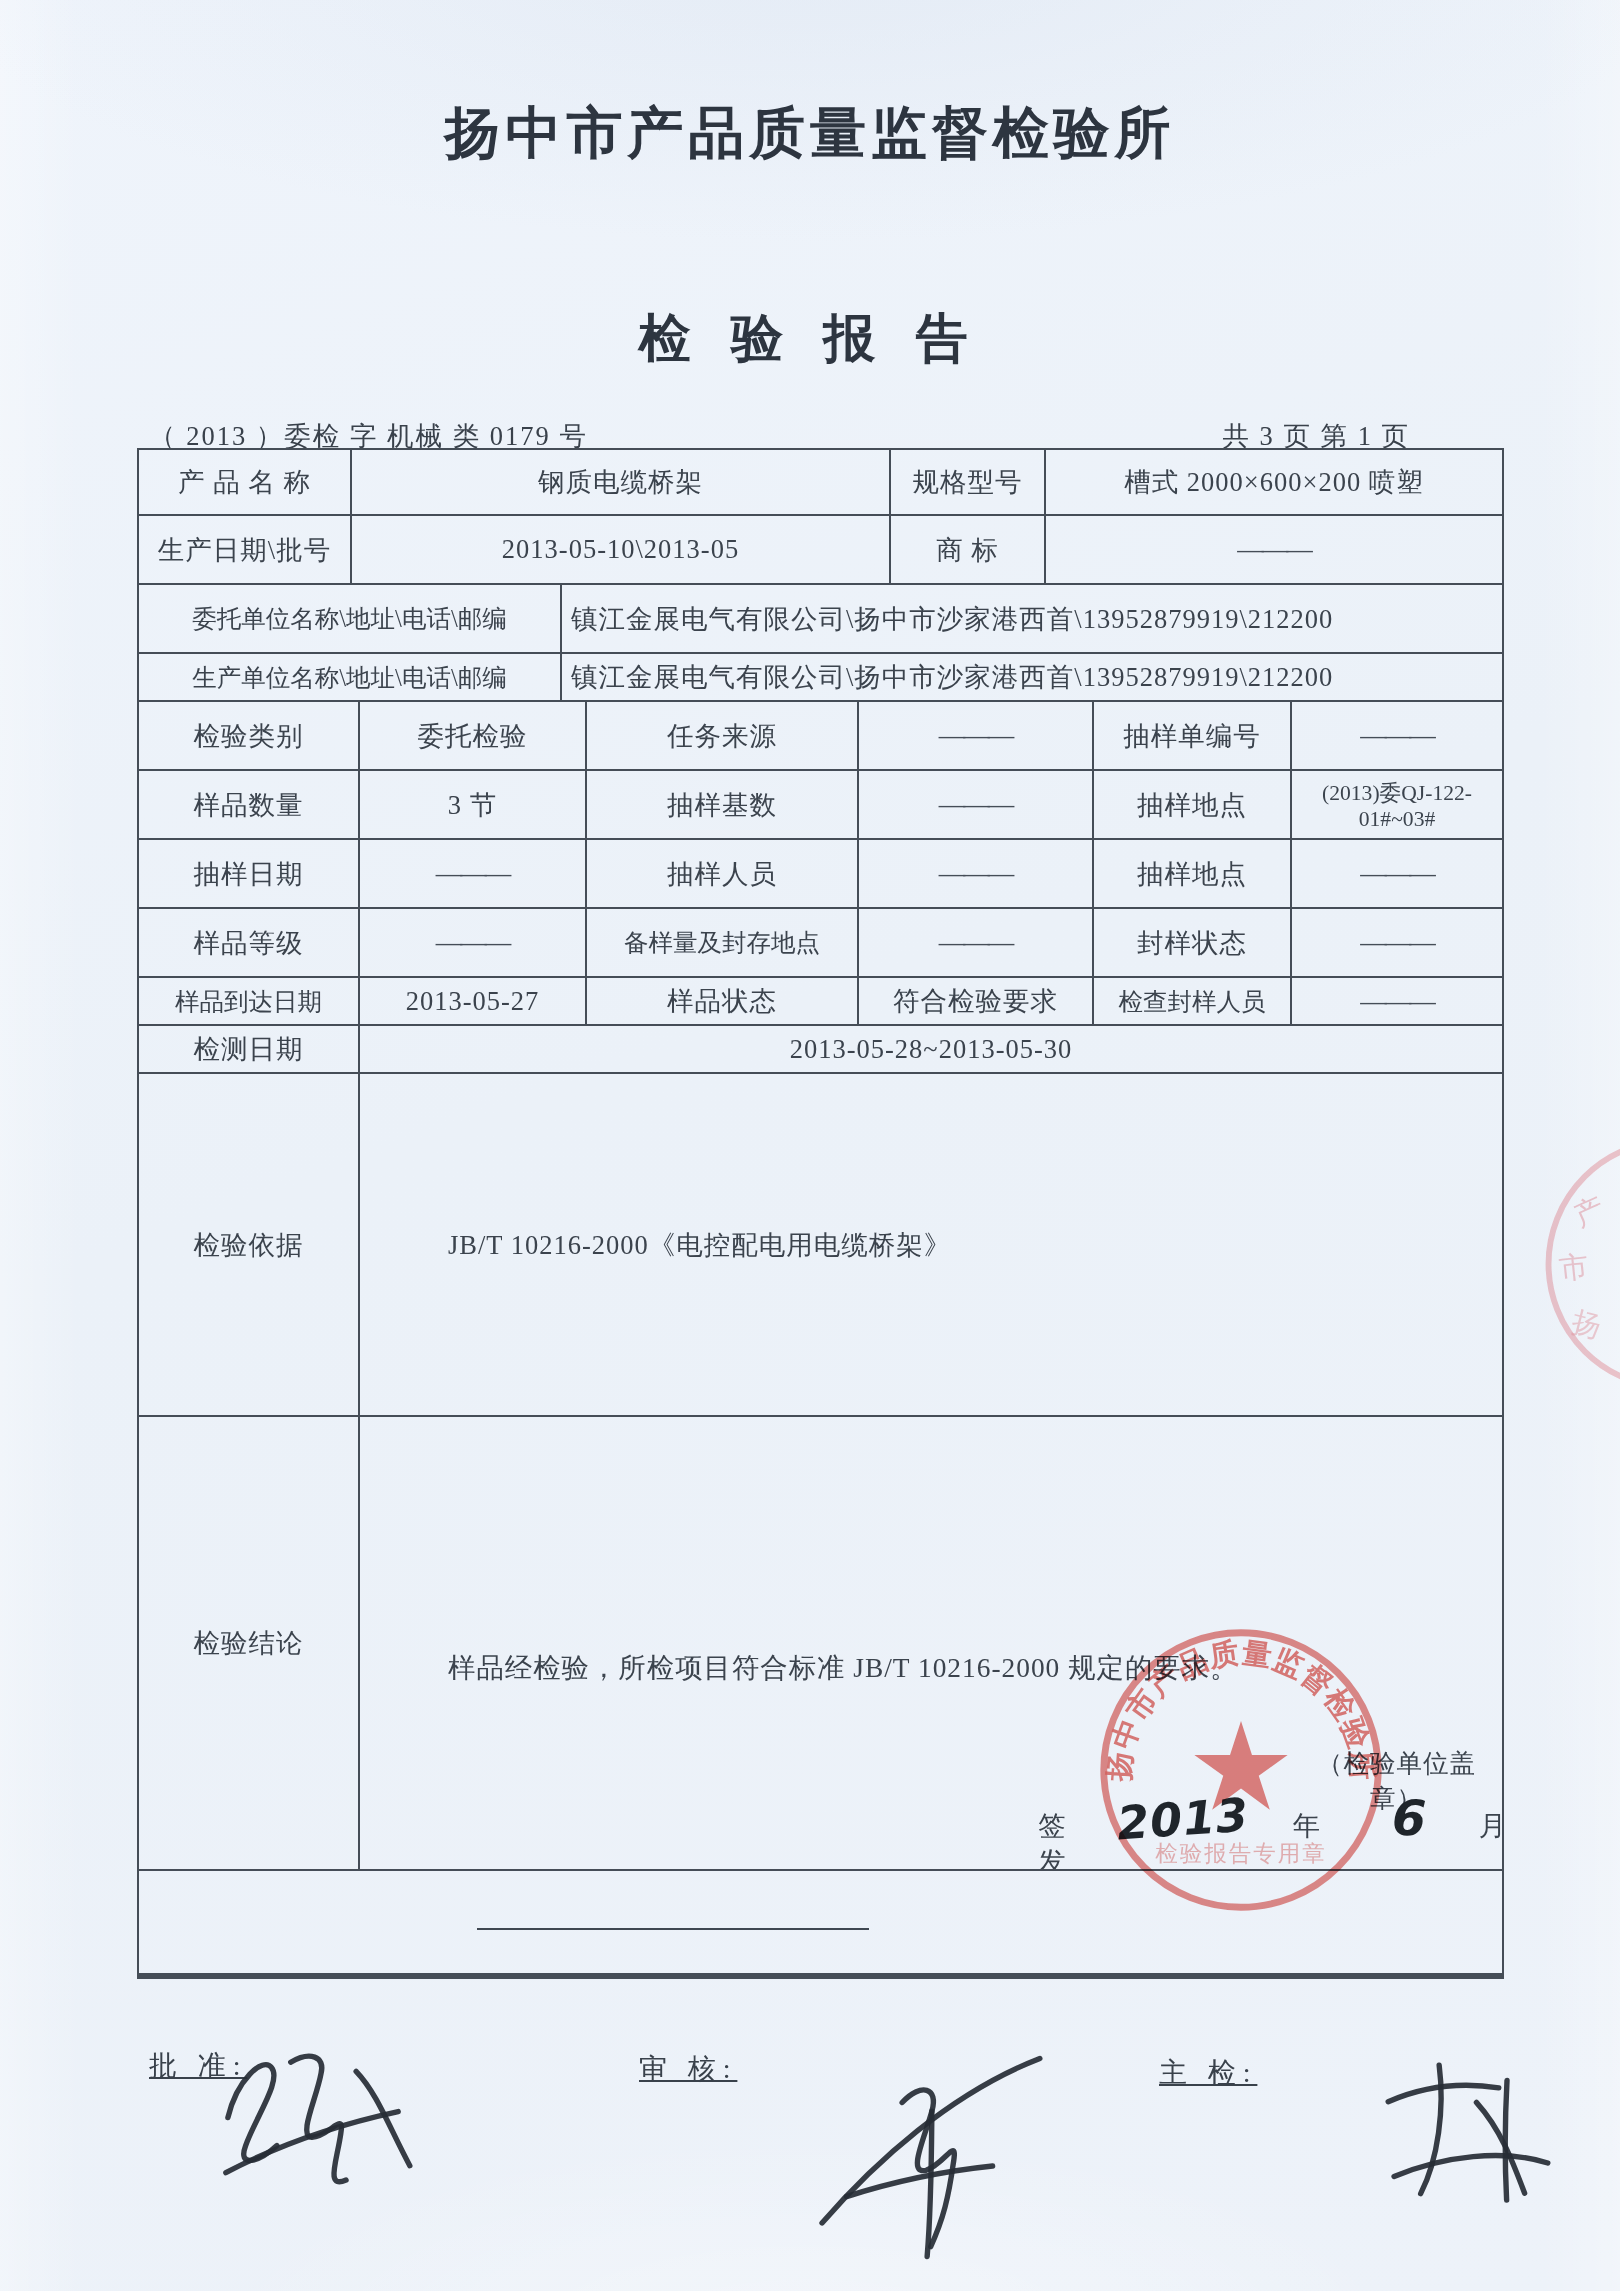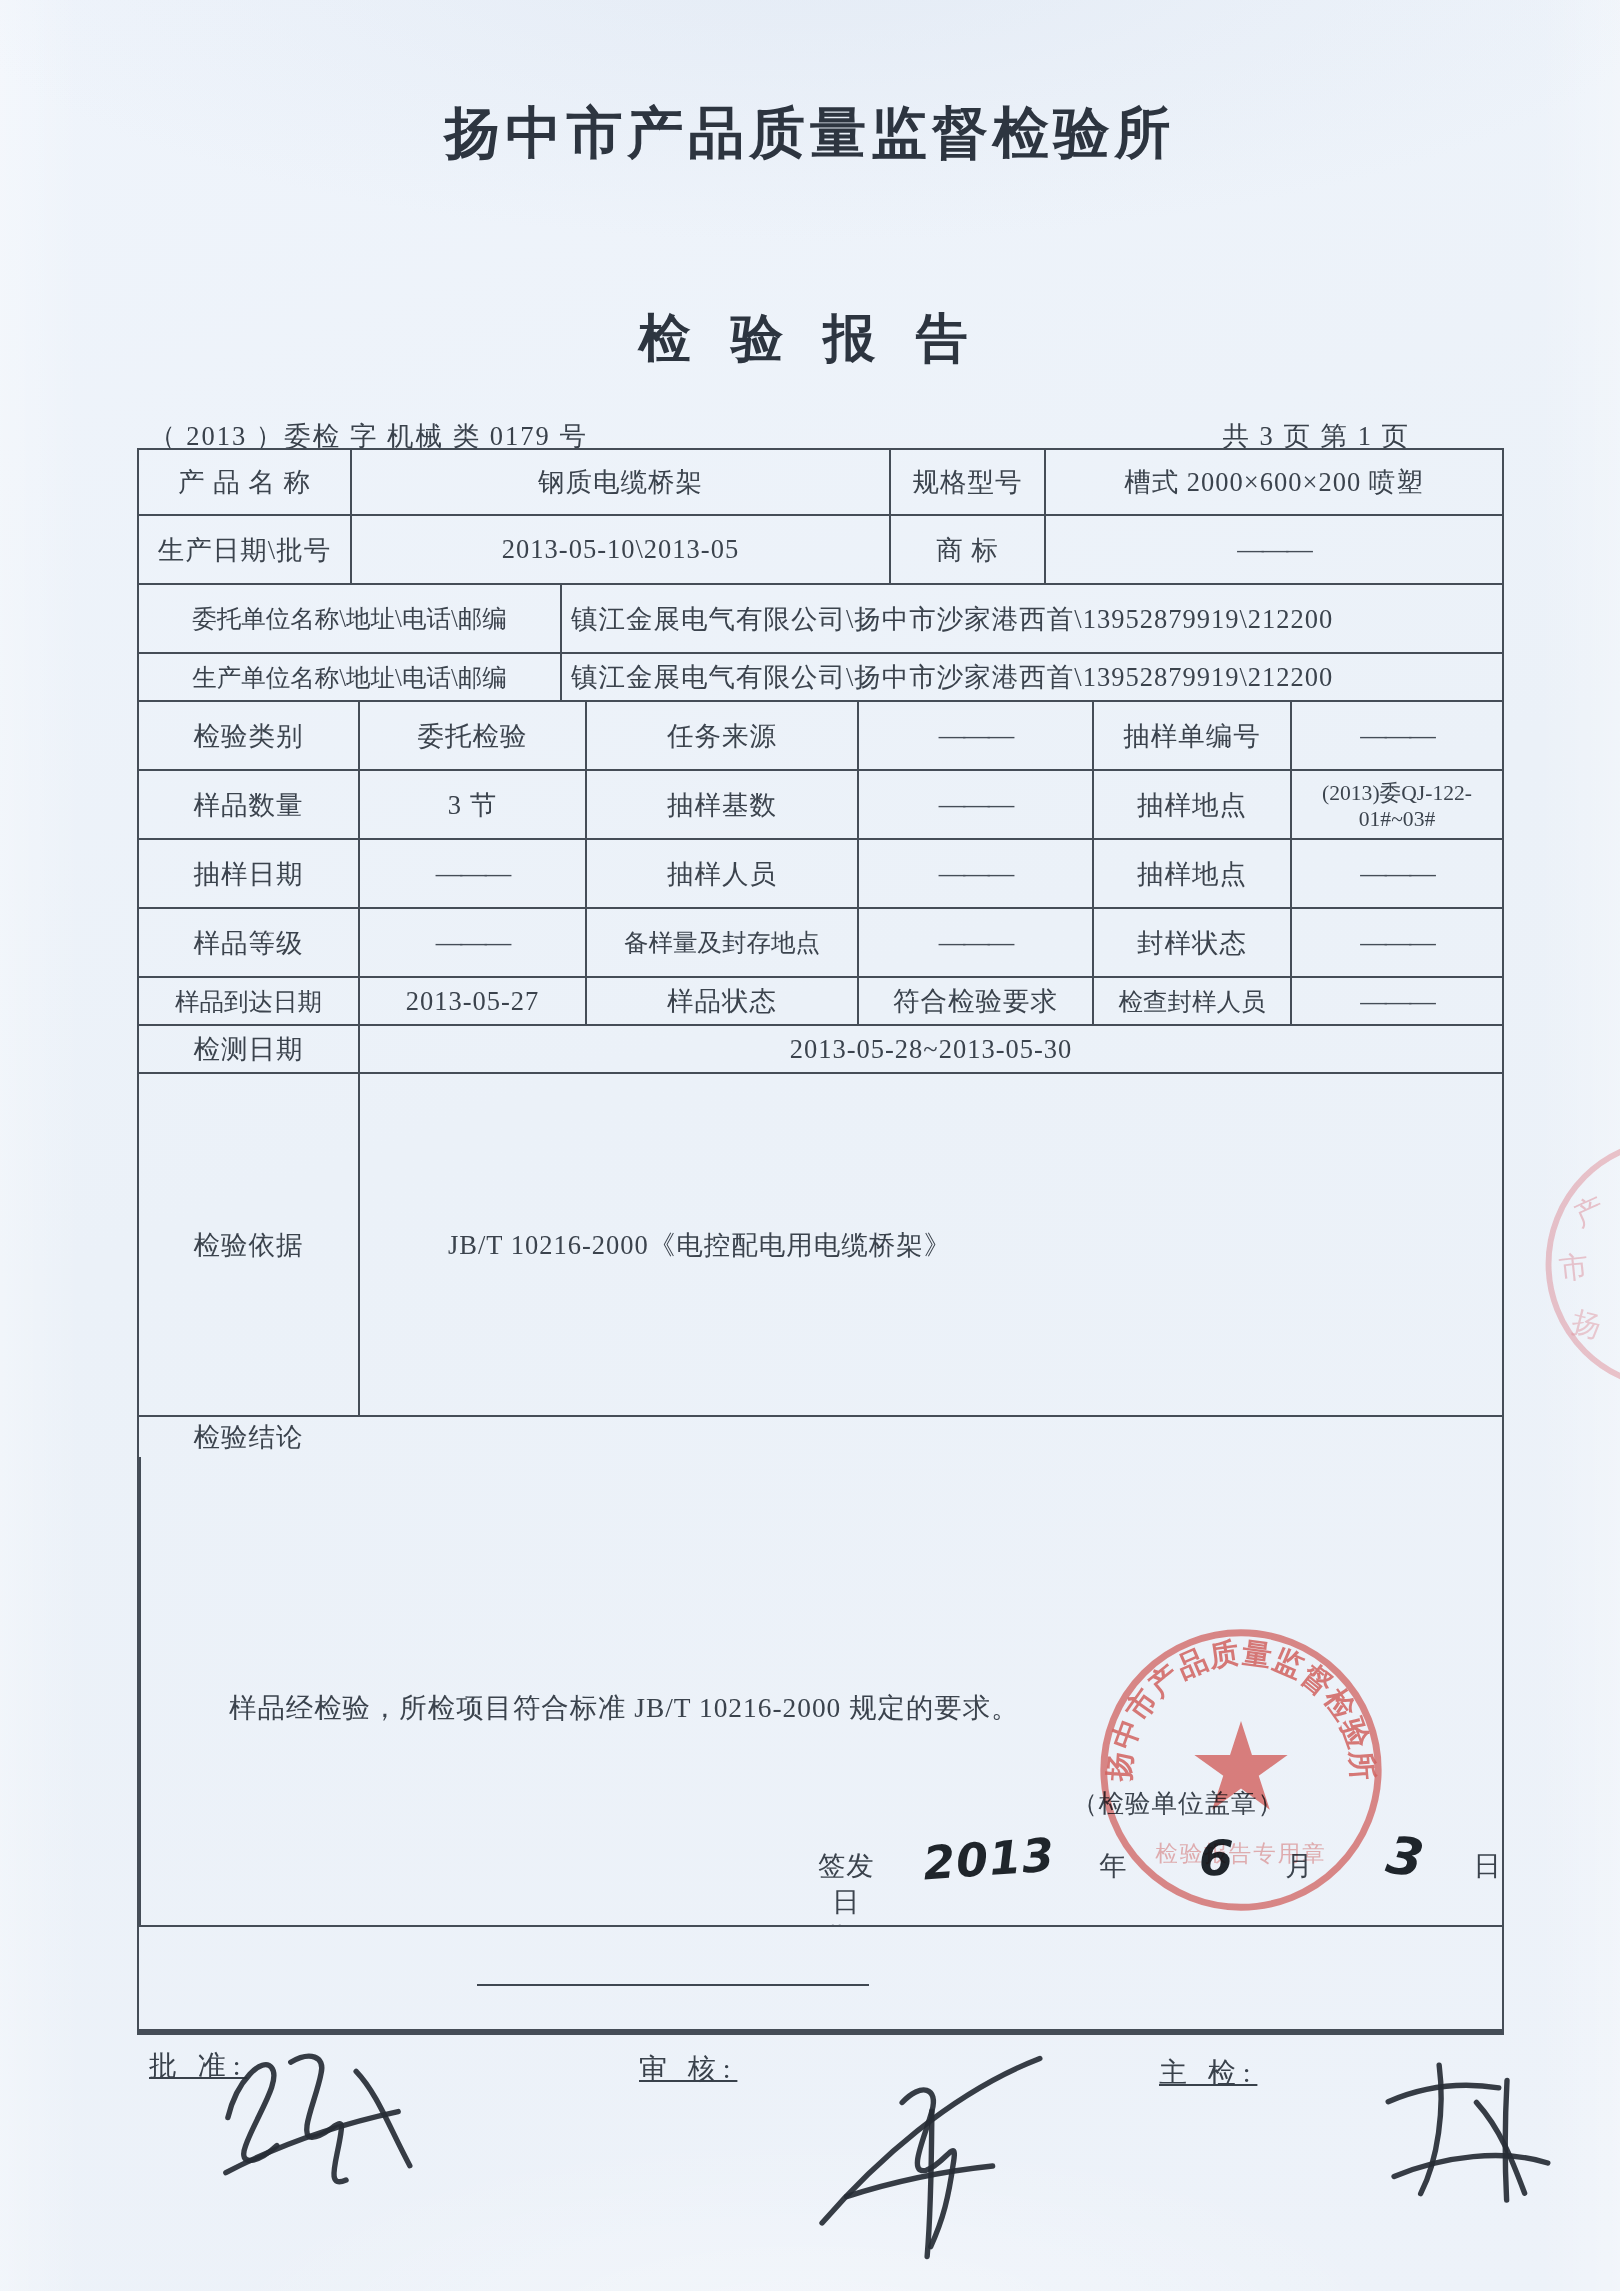--- a/index.html
+++ b/index.html
@@ -46,21 +46,21 @@
   .trow { display: flex; border-top: 2px solid #454d57; }
   .trow:first-child { border-top: none; }
   .cell {
     display: flex; align-items: center; justify-content: center;
     border-left: 2px solid #454d57;
     text-align: center; font-size: 26.5px; letter-spacing: 1px;
     padding: 2px 5.9px; overflow: hidden;
   }
   .cell:first-child { border-left: none; }
   .rh65 { height: 64px; } .rh64 { height: 69px; } .rh62 { height: 48px; }
-  .rh350 { height: 343px; } .rh520 { height: 510px; flex-direction: column; } .rh106 { height: 104px; }
+  .rh350 { height: 343px; } .rh520 { height: 454px; } .rh106 { height: 104px; }
   .w-a0{width:211px}.w-a1{width:539px}.w-a2{width:155px}.w-a3{flex:1}
   .w-b0{width:421px}.w-b1{flex:1}
   .w-c0{width:219px}.w-c1{width:227px}.w-c2{width:272px}.w-c3{width:235px}.w-c4{width:198px}.w-c5{flex:1}
   .w-d0{width:219px}.w-d1{flex:1}
   .w-e0{width:211px}.w-e1{flex:1}
   .left { justify-content: flex-start; text-align: left; }
   .pad25 { padding-left: 9px; }
   .fs25 { font-size: 24.5px; letter-spacing: 0; }
   .fs22 { font-size: 21.6px; letter-spacing: 0; }
   .dash { letter-spacing: -2px; color: #454d57; }

